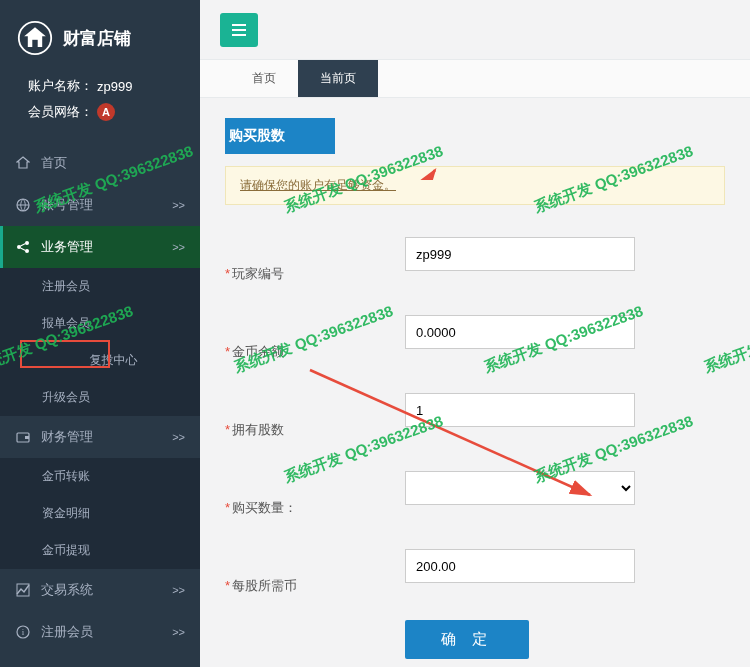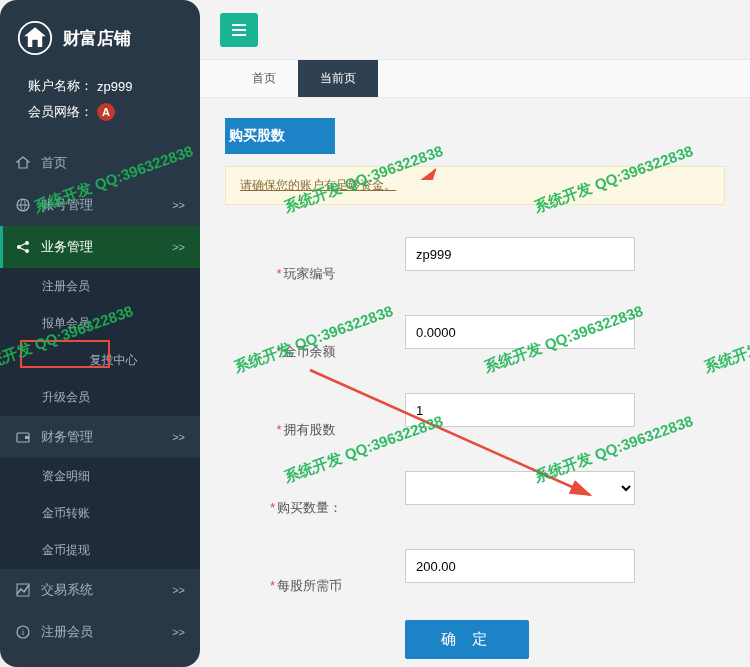--- a/index.html
+++ b/index.html
@@ -1,18 +1,18 @@
 <!DOCTYPE html>
 <html><head>
 <meta charset="utf-8">
 <style>
 * { margin: 0; padding: 0; box-sizing: border-box; }
 body { font-family: "Microsoft YaHei", Arial, sans-serif; font-size: 13px; background: #f0f0f0; width: 750px; height: 667px; overflow: hidden; position: relative; }
 
-.sidebar { width: 200px; height: 667px; background: #293846; color: #a7b1c2; float: left; overflow-y: auto; border-radius: 17px; }
+.sidebar { width: 200px; height: 667px; background: #293846; color: #a7b1c2; float: left; overflow-y: auto; }
 .logo-section { padding: 18px 15px 10px; }
 .logo-row { display: flex; align-items: center; gap: 8px; }
 .logo-icon { width: 40px; height: 40px; display: flex; align-items: center; justify-content: center; }
 .logo-icon svg { width: 36px; height: 36px; }
 .brand-title { color: #fff; font-size: 17px; font-weight: bold; }
 .account-info { padding: 5px 28px; color: #fff; font-size: 13px; }
 .account-row { padding: 4px 0; display: flex; align-items: center; gap: 4px; }
 .badge-a { display: inline-flex; width: 18px; height: 18px; background: #c0392b; color: #fff; border-radius: 50%; align-items: center; justify-content: center; font-size: 11px; font-weight: bold; }
 
 .nav-list { list-style: none; margin-top: 12px; }
@@ -34,21 +34,21 @@
 .tabs { background: #fafafa; border-bottom: 1px solid #e7eaec; display: flex; padding-left: 30px; }
 .tab { padding: 10px 22px; cursor: pointer; color: #555; font-size: 12px; }
 .tab.active { background: #2f4050; color: #fff; }
 
 .content { padding: 20px 25px; }
 .section-header { background: #1c84c6; color: #fff; padding: 9px 4px; font-size: 14px; font-weight: bold; width: 110px; }
 .alert-box { background: #fdf8e4; border: 1px solid #f0e6b8; color: #8a6d3b; padding: 10px 14px; margin-top: 12px; font-size: 12px; text-decoration: underline; }
 
 .form-area { margin-top: 20px; }
 .form-row { display: flex; align-items: center; margin-bottom: 20px; }
-.form-label { width: 180px; text-align: center; padding-right: 18px; font-size: 13px; color: #555; margin-top: 40px; }
+.form-label { width: 180px; text-align: left; padding-right: 18px; font-size: 13px; color: #555; margin-top: 40px; }
 .required { color: #e74c3c; margin-right: 2px; }
 .form-input { width: 230px; height: 34px; border: 1px solid #ccc; padding: 0 10px; font-size: 13px; background: #fff; }
 .form-select { width: 230px; height: 34px; border: 1px solid #ccc; padding: 0 6px; font-size: 13px; background: #fff; }
 .submit-row { padding-left: 180px; margin-top: 25px; }
 .btn-submit { background: #1c84c6; color: #fff; border: none; padding: 10px 36px; font-size: 15px; cursor: pointer; border-radius: 2px; letter-spacing: 6px; }
 
 .arrow-svg { position: absolute; pointer-events: none; z-index: 50; }
 
 .watermark-layer { position: absolute; top: 0; left: 0; width: 750px; height: 667px; pointer-events: none; z-index: 100; overflow: hidden; }
 .wm { position: absolute; transform: rotate(-20deg); color: #1eb455; font-size: 15px; font-weight: bold; opacity: 0.9; white-space: nowrap; }
@@ -124,22 +124,22 @@
       <span class="nav-icon">
           <svg width="14" height="14" viewBox="0 0 14 14">
             <rect x="1" y="3" width="12" height="9" rx="1" fill="none" stroke="#a7b1c2" stroke-width="1.2"></rect>
             <rect x="9" y="6" width="4" height="3" fill="#a7b1c2"></rect>
           </svg>
         </span>
       <span>财务管理</span>
       <span class="nav-arrow">&gt;&gt;</span>
     </li>
     <ul class="sub-nav">
+      <li class="sub-item">金币转账</li>
       <li class="sub-item">资金明细</li>
-      <li class="sub-item">金币转账</li>
       <li class="sub-item">金币提现</li>
     </ul>
     <li class="nav-item">
       <span class="nav-icon">
           <svg width="14" height="14" viewBox="0 0 14 14">
             <path d="M1 11 L5 6 L8 9 L13 2" fill="none" stroke="#a7b1c2" stroke-width="1.4"></path>
             <rect x="1" y="1" width="12" height="12" fill="none" stroke="#a7b1c2" stroke-width="1"></rect>
           </svg>
         </span>
       <span>交易系统</span>

